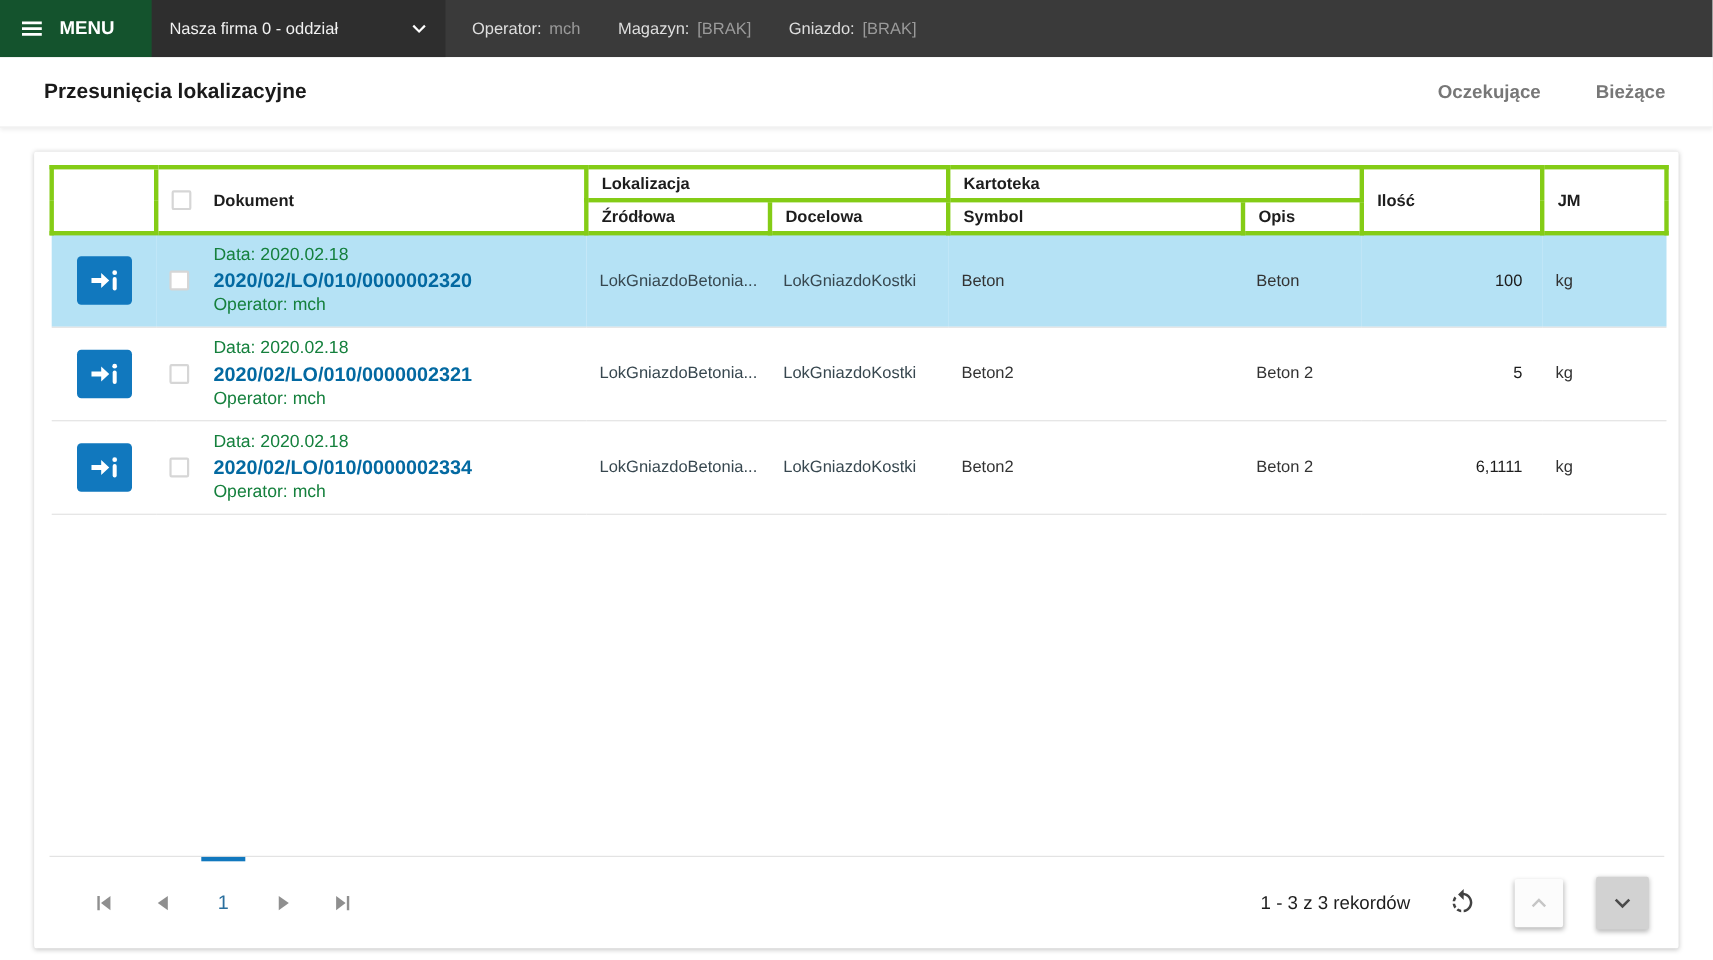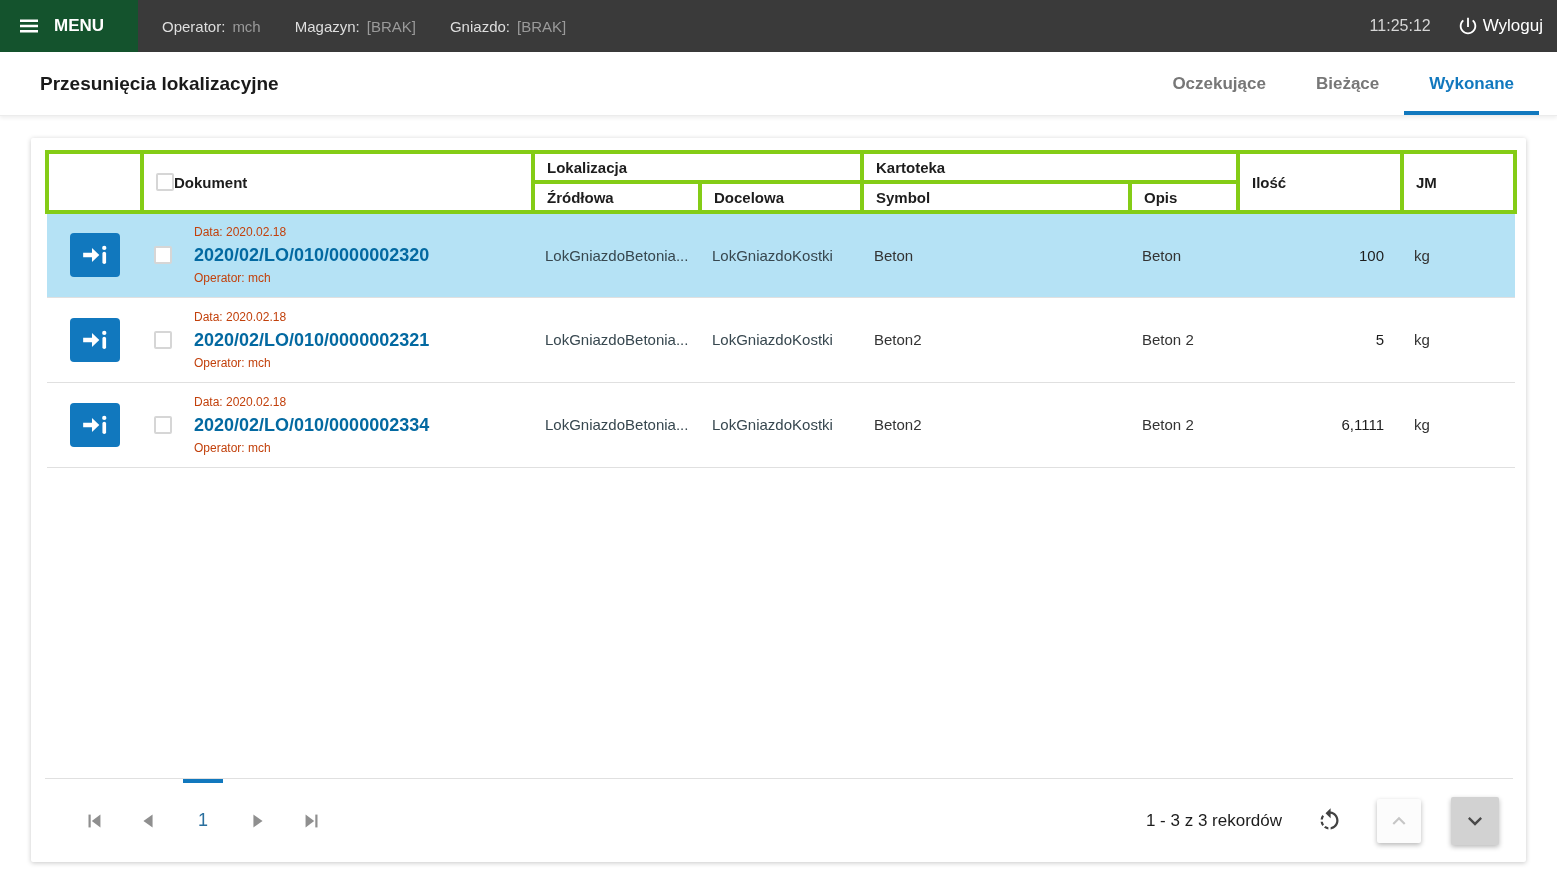--- a/index.html
+++ b/index.html
@@ -129,21 +129,21 @@
     border: 4px solid #84cc16;
     height: 30px;
     text-align: left;
     font-size: 15px;
     font-weight: bold;
     color: #1d1d1d;
     padding: 0 12px;
     background: #fff;
   }
   th.icon-col-h { border-right: 1px solid #e3e3e3; }
-  .dok-head { display: flex; align-items: center; }
+  .dok-head { display: flex; align-items: center; gap: 20px; }
 
   input[type="checkbox"] {
     appearance: none;
     -webkit-appearance: none;
     width: 18px; height: 18px;
     border: 2px solid #d6d6d6;
     border-radius: 2px;
     background: #fff;
     cursor: pointer;
     flex: 0 0 auto;
@@ -163,21 +163,21 @@
     width: 50px; height: 44px;
     background: #1178be;
     border: none;
     border-radius: 4px;
     display: inline-flex;
     align-items: center;
     justify-content: center;
     cursor: pointer;
   }
   .dok-cell { display: flex; align-items: center; gap: 22px; }
-  .dok-text .date-line, .dok-text .op-line { font-size: 12px; color: #c2410c; line-height: 20px; }
+  .dok-text .date-line, .dok-text .op-line { font-size: 16px; color: #15803d; line-height: 20px; }
   .dok-text .doc-number { font-size: 18px; font-weight: bold; color: #0369a1; line-height: 26px; }
   td.num { text-align: right; padding-right: 18px; color: #1d1d1d; }
   .loc-cell { color: #37474f; }
 
   .spacer { flex: 1; }
 
   
   .pager {
     border-top: 1px solid #e0e0e0;
     height: 84px;
@@ -237,55 +237,51 @@
   <div class="topbar">
     <button class="menu-btn">
       <span style="display:flex;">
         <svg viewBox="0 0 24 24" width="24" height="24" fill="#ffffff">
             <path d="M3 5.5h18v2.6H3zM3 10.7h18v2.6H3zM3 15.9h18v2.6H3z"></path>
           </svg>
       </span>
       <span>MENU</span>
     </button>
 
+    <div class="company-select">
+      <span>Nasza firma 0 - oddział</span>
+      <span style="display:flex;">
+        <svg viewBox="0 0 24 24" width="24" height="24" fill="#ffffff">
+            <path d="M7.41 8.59L12 13.17l4.59-4.58L18 10l-6 6-6-6 1.41-1.41z"></path>
+          </svg>
+      </span>
+    </div>
 
     <div class="top-info">
       <div class="info-pair">
         <span class="lbl">Operator:</span>
         <span class="val">mch</span>
       </div>
       <div class="info-pair">
         <span class="lbl">Magazyn:</span>
         <span class="val">[BRAK]</span>
       </div>
       <div class="info-pair">
         <span class="lbl">Gniazdo:</span>
         <span class="val">[BRAK]</span>
       </div>
     </div>
 
-    <div class="top-right">
-      <span class="clock">11:25:12</span>
-      <button class="logout">
-        <span style="display:flex;">
-          <svg viewBox="0 0 24 24" width="22" height="22" fill="#ffffff">
-              <path d="M13 3h-2v10h2V3zm4.83 2.17l-1.42 1.42C17.99 7.86 19 9.81 19 12c0 3.87-3.13 7-7 7s-7-3.13-7-7c0-2.19 1.01-4.14 2.58-5.42L6.17 5.17C4.23 6.82 3 9.26 3 12c0 4.97 4.03 9 9 9s9-4.03 9-9c0-2.74-1.23-5.18-3.17-6.83z"></path>
-            </svg>
-        </span>
-        <span>Wyloguj</span>
-      </button>
-    </div>
   </div>
 
   <div class="page-header">
     <h1>Przesunięcia lokalizacyjne</h1>
     <nav class="tabs">
       <div class="tab">Oczekujące</div>
       <div class="tab">Bieżące</div>
-      <div class="tab active">Wykonane</div>
     </nav>
   </div>
 
   <div class="card">
     <table>
       <colgroup>
         <col style="width:95px">
           <col style="width:391px">
           <col style="width:167px">
           <col style="width:162px">

